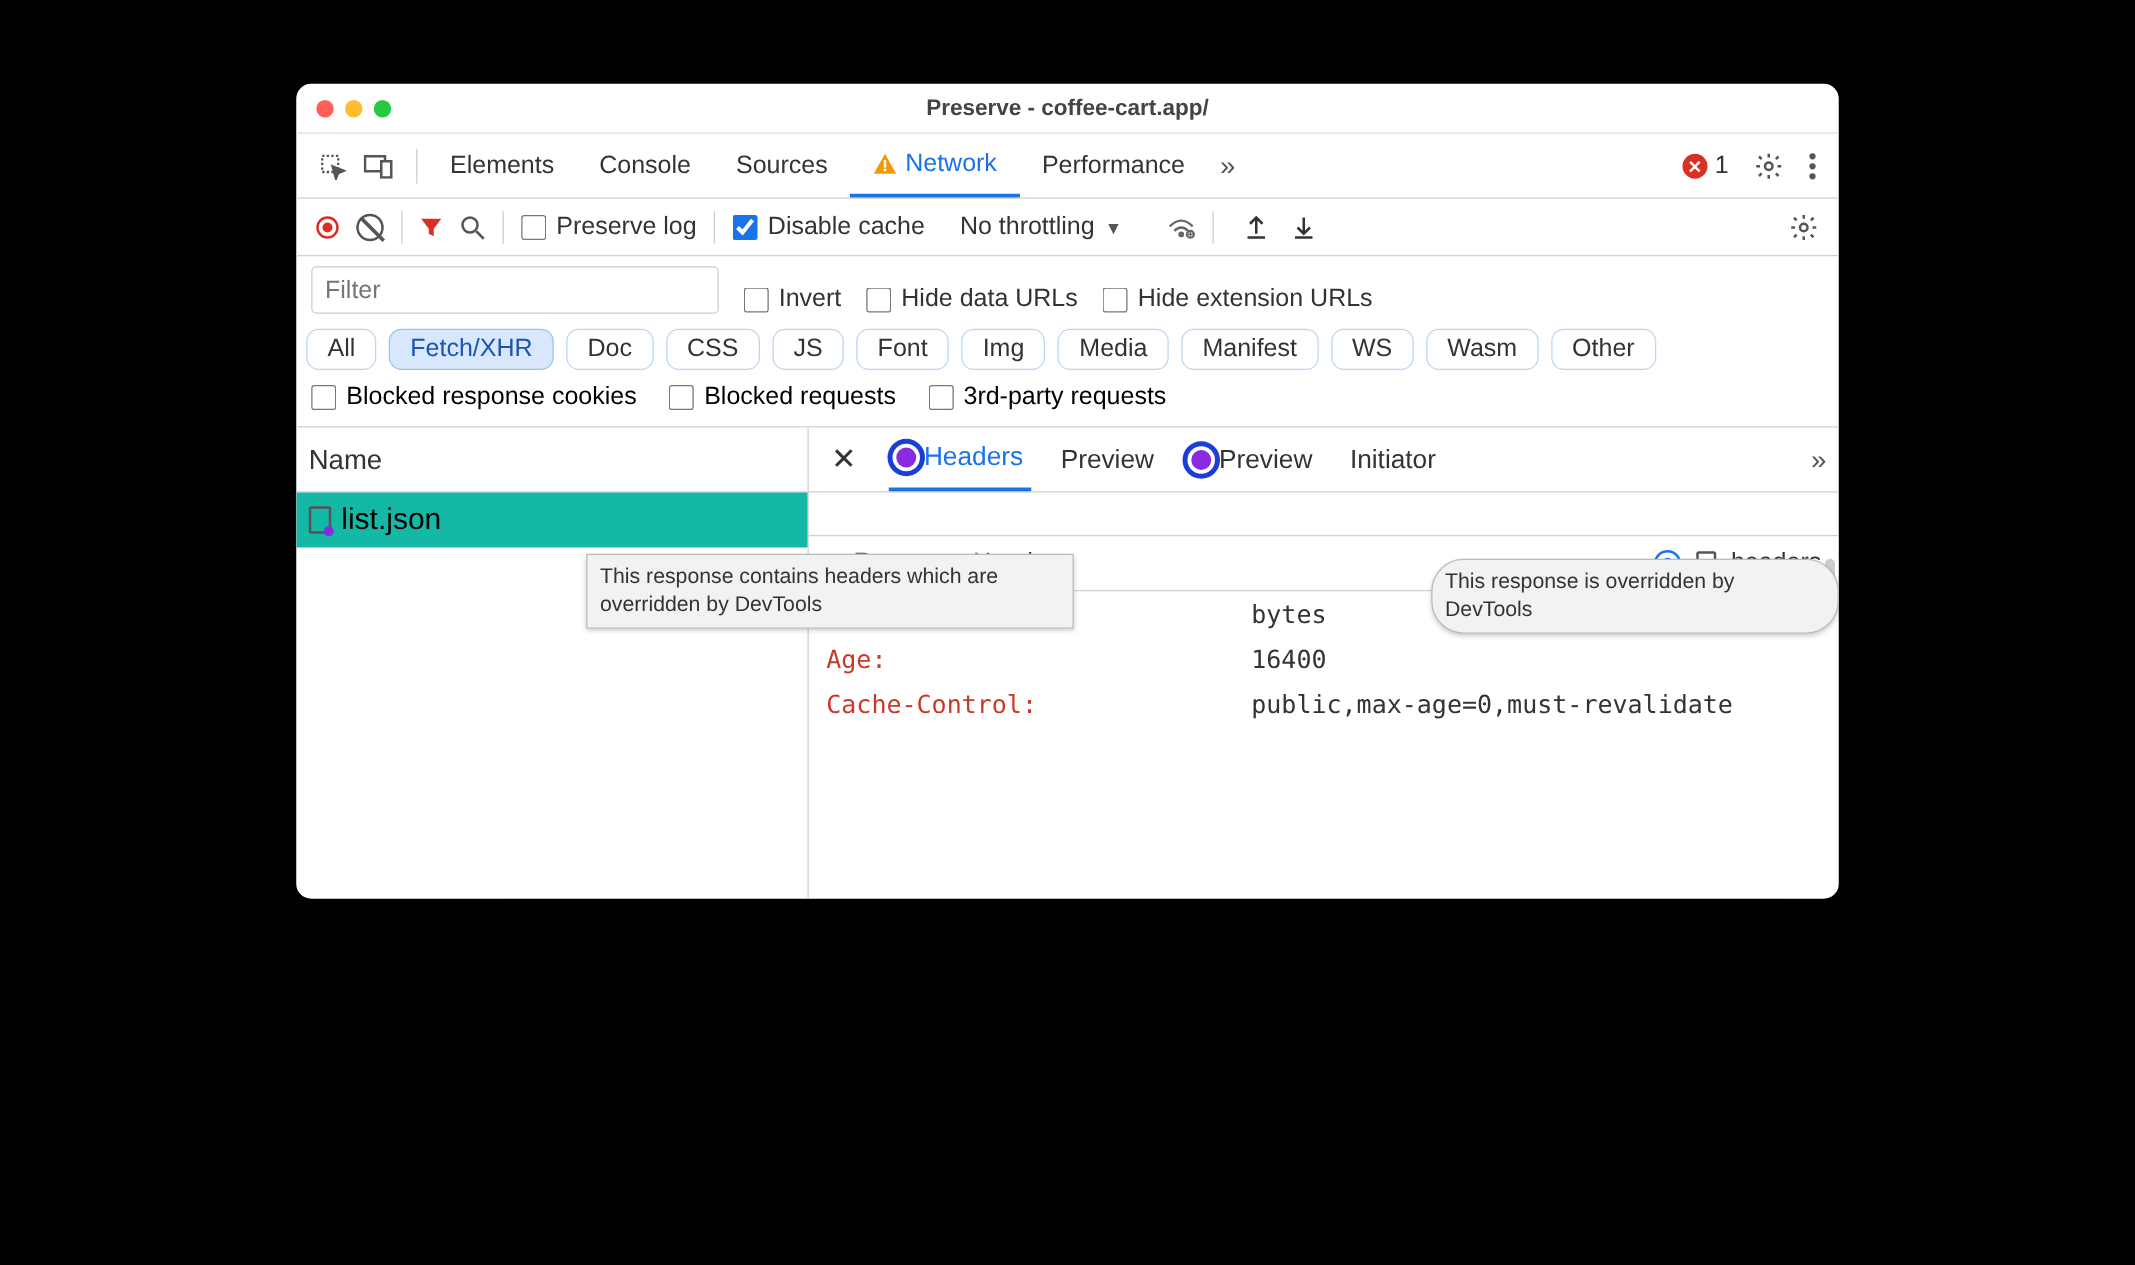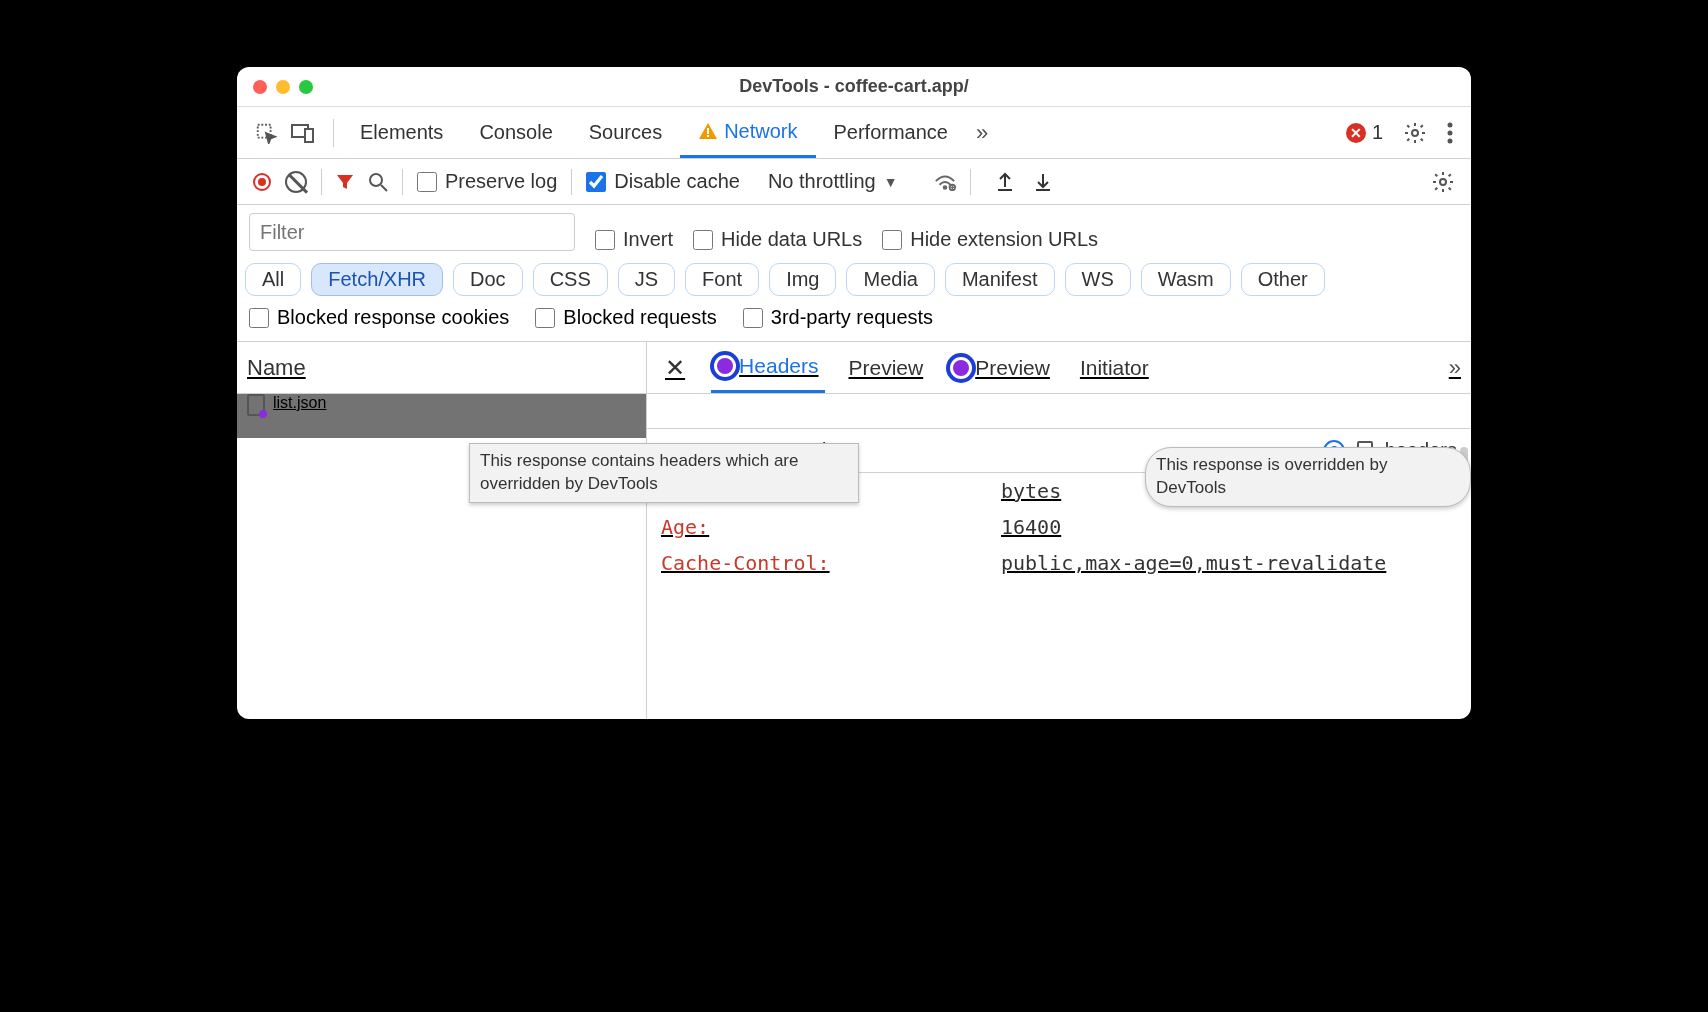--- a/index.html
+++ b/index.html
@@ -97,31 +97,31 @@
 .chip {
   border:1px solid #bcd5f5; border-radius: 10px;
   padding: 4px 16px; font-size: 20px; color:#333; cursor:pointer;
   background:#fff;
 }
 .chip.active { background:#d8e7fb; color:#1a53b0; border-color:#9cc0ef;}
 
 .brow { padding: 6px 12px 12px; display:flex; gap: 26px; font-size:20px; border-bottom:1px solid #d0d0d0;}
 
 
-.split { flex:1; display:flex; overflow:hidden; position:relative;text-decoration:underline;}
+.split { flex:1; display:flex; overflow:hidden; position:relative;}
 .left {
   width: 410px; display:flex; flex-direction:column; border-right:1px solid #d0d0d0;
 }
 .left .hdr {
   height: 52px; display:flex; align-items:center; padding:0 10px;
   font-size: 22px; color:#333; border-bottom:1px solid #d0d0d0;
 }
 .req-row {
-  height: 44px; display:flex; align-items:flex-start; gap:8px; padding:0 10px;
-  background:#737373; font-size:16px; cursor:pointer;
+  height: 44px; display:flex; align-items:center; gap:8px; padding:0 10px;
+  background:#14b8a6; font-size:24px; cursor:pointer;
 }
 .file-icon{width:18px;height:22px;border:2px solid #555;border-radius:2px;position:relative;}
 .file-icon::after{content:"";width:8px;height:8px;background:#8a2be2;border-radius:50%;position:absolute;bottom:-4px;right:-4px;}
 .left .fill{flex:1;}
 .left .status{height:46px;border-top:1px solid #d0d0d0;display:flex;align-items:center;padding:0 10px;font-size:19px;color:#333;gap:10px;white-space:nowrap;overflow:hidden;}
 .left .status .vd{width:1px;height:28px;background:#ccc;margin:0 8px;}
 
 
 .right { flex:1; display:flex; flex-direction:column; position:relative; overflow:hidden;}
 .dtabs {
@@ -175,21 +175,21 @@
 <body>
 
 <div class="window">
 
   <div class="titlebar">
     <div class="traffic">
       <div class="tl red"></div>
       <div class="tl yellow"></div>
       <div class="tl green"></div>
     </div>
-    <div class="title">DevTools - coffee-cart.app/</div>
+    <div class="title">Preserve - coffee-cart.app/</div>
   </div>
 
   <div class="tabs">
     <div class="tool-icons">
       <span class="ico">
         <svg width="22" height="22" viewBox="0 0 24 24" fill="none" stroke="#555" stroke-width="2">
             <rect x="3" y="3" width="14" height="14" stroke-dasharray="2 2"></rect>
             <path d="M12 12 L22 16 L17 18 L15 23 Z" fill="#555"></path>
           </svg>
       </span>

